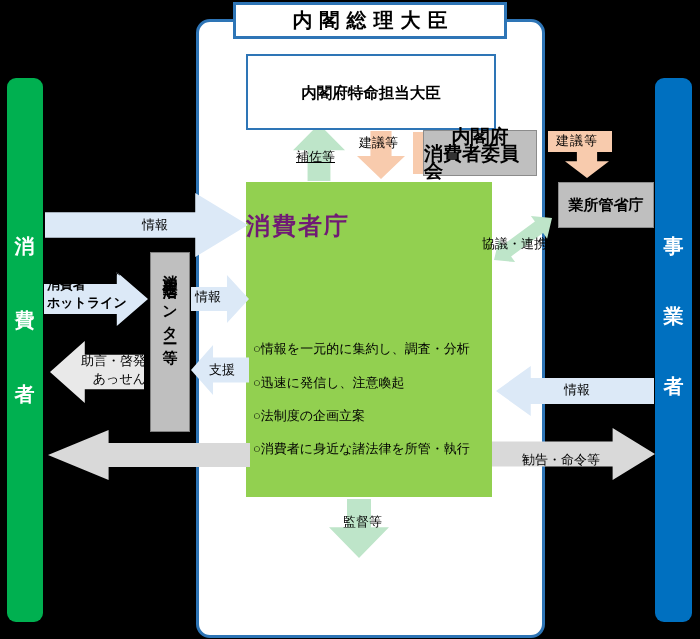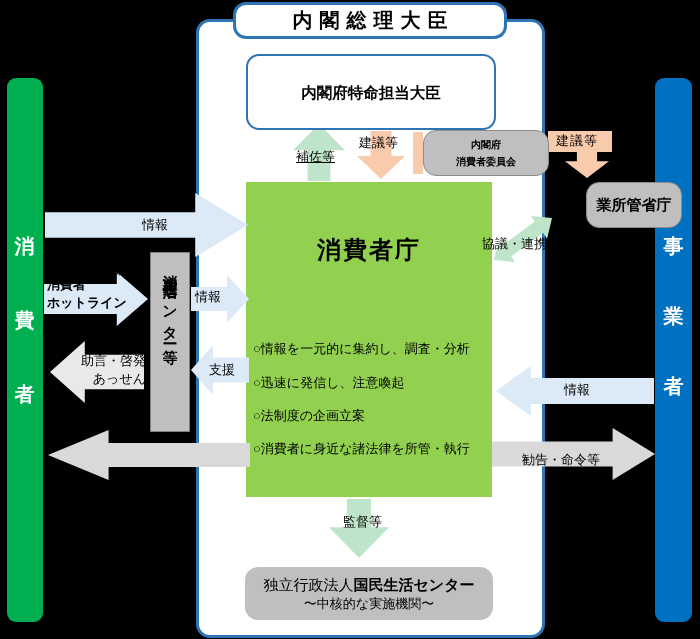--- a/index.html
+++ b/index.html
@@ -1,31 +1,31 @@
 <!DOCTYPE html>
 <html><head>
 <meta charset="utf-8">
 <style>
   html,body{margin:0;padding:0;background:#000;}
   #stage{position:relative;width:700px;height:639px;background:#000;overflow:hidden;
          font-family:"Liberation Sans","DejaVu Sans",sans-serif;color:#000;}
   .abs{position:absolute;}
   .panel{left:196px;top:19px;width:349px;height:619px;background:#fff;border:3px solid #2E75B6;
          border-radius:14px;box-sizing:border-box;z-index:1;}
-  .box{box-sizing:border-box;display:flex;flex-direction:column;align-items:center;justify-content:center;text-align:left;border-radius:13px;}
+  .box{box-sizing:border-box;display:flex;flex-direction:column;align-items:center;justify-content:center;text-align:left;}
   .pm{left:233px;top:2px;width:274px;height:37px;background:#fff;border:3px solid #2E75B6;z-index:4;
       font-weight:bold;font-size:20px;letter-spacing:7px;padding-left:7px;}
   .minister{left:246px;top:54px;width:250px;height:76px;background:#fff;border:2px solid #2E75B6;z-index:4;}
   .minister .l1{font-weight:bold;font-size:15.5px;line-height:21px;}
   .minister .l2{font-size:14px;line-height:18px;}
   .graybox{background:#BFBFBF;border:1px solid #8C8C8C;z-index:4;}
-  .commission{left:423px;top:130px;width:126px;height:46px;font-weight:bold;font-size:10px;line-height:17px;}
-  .gyosho{left:558px;top:182px;width:96px;height:46px;font-weight:bold;font-size:15px;margin-left:28px;}
+  .commission{left:423px;top:130px;width:114px;height:46px;font-weight:bold;font-size:19px;line-height:17px;}
+  .gyosho{left:558px;top:182px;width:96px;height:46px;font-weight:bold;font-size:15px;}
   .agency{left:246px;top:182px;width:246px;height:315px;background:#92D050;z-index:2;}
-  .agency-title{left:0;top:28px;width:100%;text-align:center;color:#000000;font-weight:bold;font-size:24px;letter-spacing:2px;margin-top:24px;}
+  .agency-title{left:0;top:28px;width:100%;color:#701a75;font-weight:bold;font-size:24px;letter-spacing:2px;}
   .agency-sub{left:0;top:86px;width:100%;text-align:center;color:#fff;font-size:15px;}
   .bullet{left:7px;width:236px;font-size:13px;white-space:nowrap;}
   .centerbox{left:150px;top:252px;width:40px;height:180px;background:#BFBFBF;border:1px solid #7F7F7F;
              box-sizing:border-box;z-index:4;}
   .centerbox .vt{writing-mode:vertical-rl;font-weight:bold;font-size:15px;letter-spacing:3px;
                  line-height:38px;margin:10px auto 0 auto;height:168px;}
   .national{left:245px;top:567px;width:248px;height:53px;background:#BFBFBF;z-index:4;}
   .national .l1{font-size:15px;line-height:20px;}
   .national .l1 b{font-weight:bold;}
   .national .l2{font-size:13px;line-height:17px;}
@@ -136,24 +136,20 @@
   <div class="abs lbl" style="left:564px;top:382px;">情報</div>
 
   <div class="abs arr-hi gray-a" style="left:492px;top:428px;width:163px;height:52px;
        clip-path:polygon(0 26%,74% 26%,74% 0,100% 50%,74% 100%,74% 74%,0 74%);"></div>
   <div class="abs lbl" style="left:522px;top:452px;">勧告・命令等</div>
 
   <div class="abs green-a" style="left:329px;top:499px;width:60px;height:59px;z-index:2;
        clip-path:polygon(30% 0,70% 0,70% 48%,100% 48%,50% 100%,0 48%,30% 48%);"></div>
   <div class="abs lbl" style="left:343px;top:514px;">監督等</div>
 
-  <div class="abs box national">
-    <span class="l1"><span>独立行政法人</span><b>国民生活センター</b></span>
-    <span class="l2">〜中核的な実施機関〜</span>
-  </div>
 
   <div class="abs vbar cbar">
     <span class="vt">消費者</span>
   </div>
 
   <div class="abs vbar bbar">
     <span class="vt">事業者</span>
   </div>
 
 </div>

